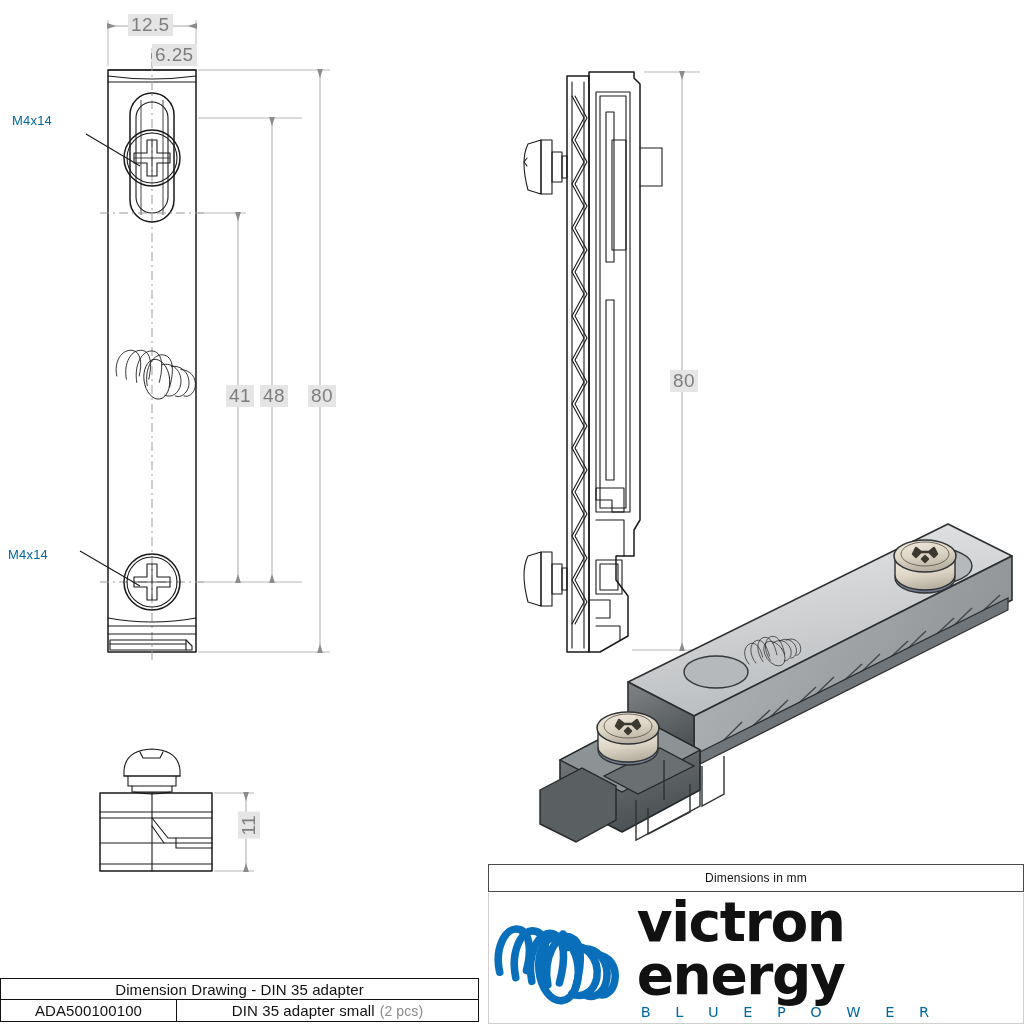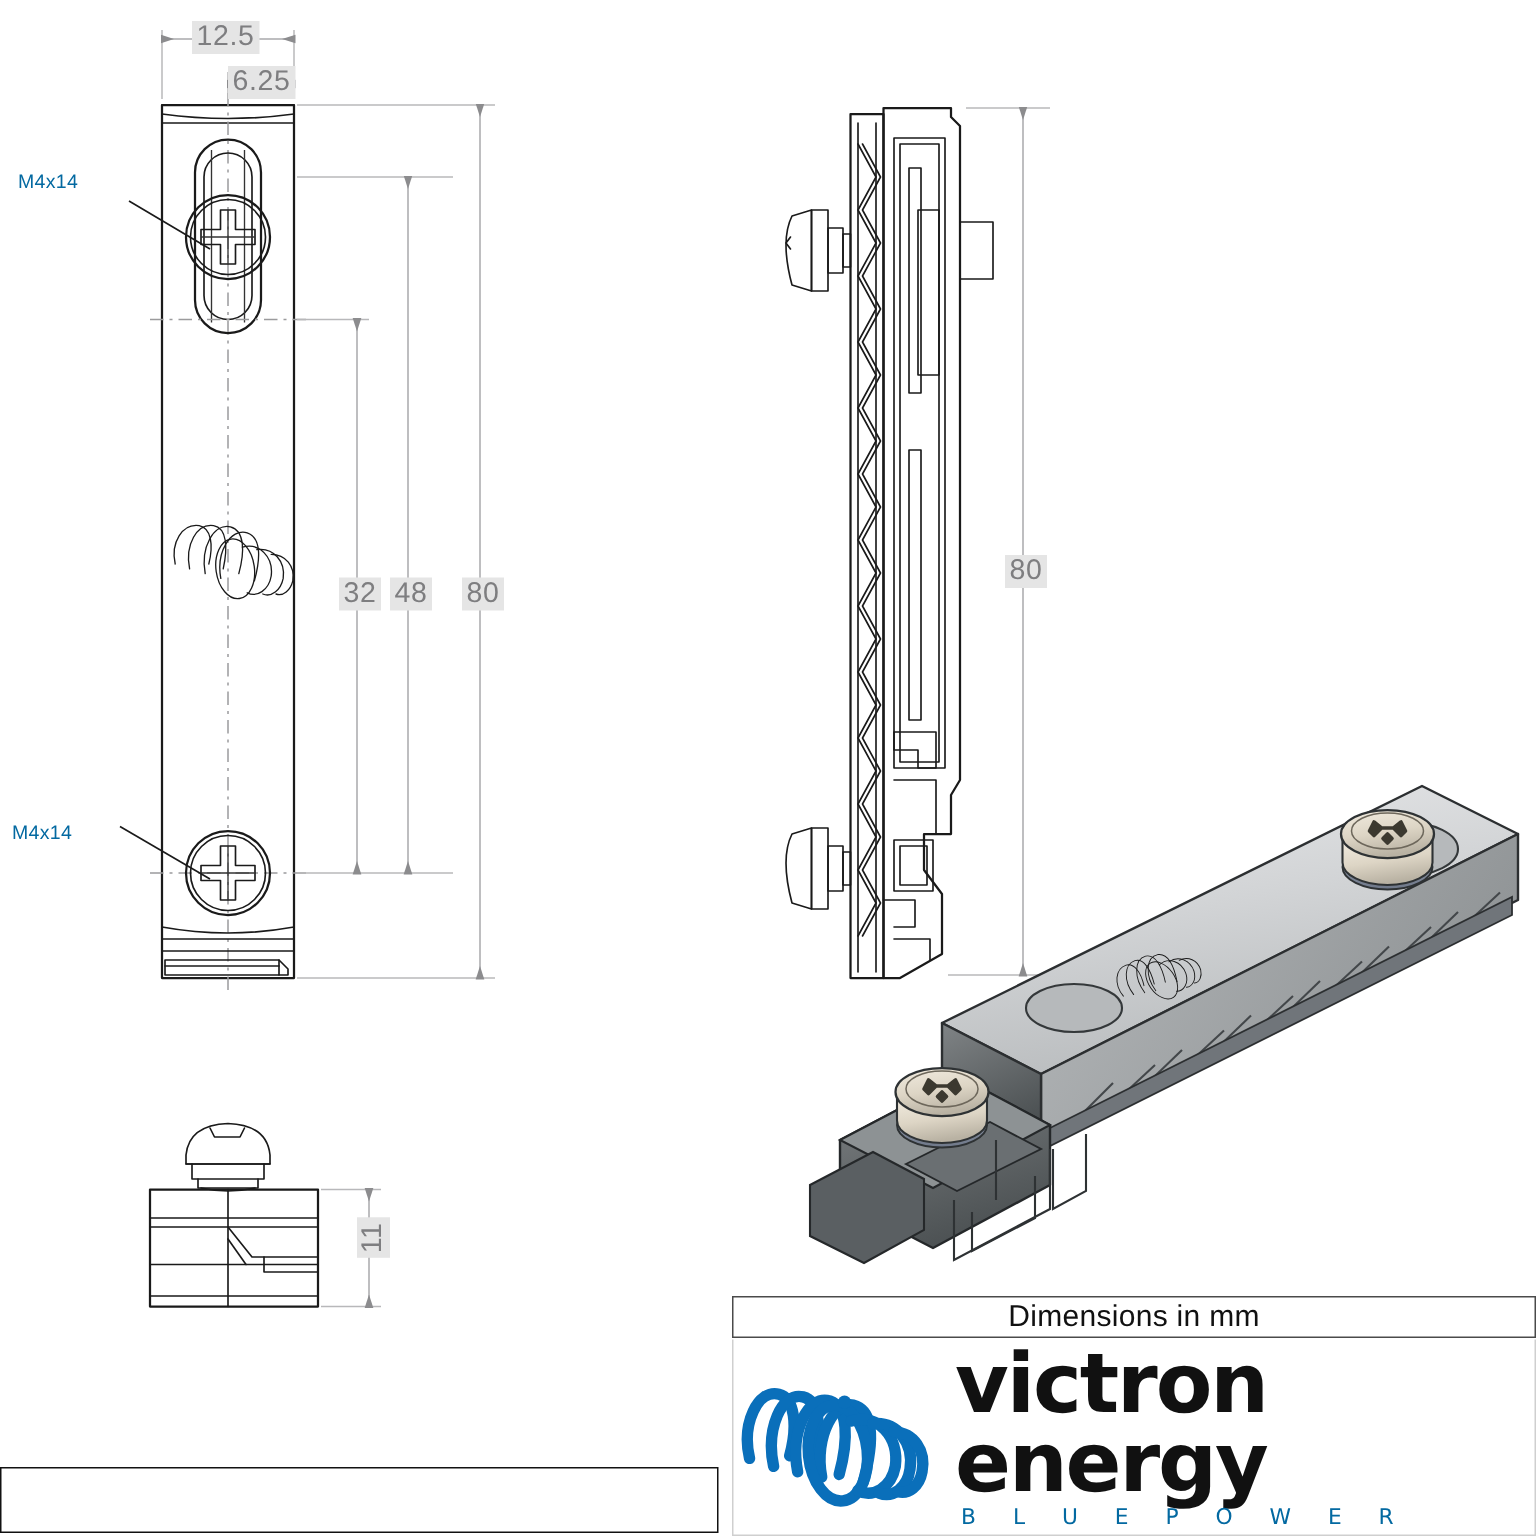--- a/index.html
+++ b/index.html
@@ -34,21 +34,21 @@
               display:flex;align-items:center;justify-content:center;box-sizing:border-box;}
   .tb-cell-desc{flex:1;height:100%;display:flex;align-items:center;
                 justify-content:center;gap:5px;box-sizing:border-box;}
   .tb-txt{font-size:15px;color:#111;letter-spacing:.1px;line-height:1;}
   .tb-qty{font-size:14px;color:#8a8a8c;letter-spacing:.1px;line-height:1;}
 
   
   .mmbox{position:absolute;left:488px;top:864px;width:536px;height:28px;
          border:1.6px solid #4a4a4a;box-sizing:border-box;background:#fff;
          display:flex;align-items:center;justify-content:center;}
-  .mmtxt{font-size:20px;color:#111;letter-spacing:.2px;}
+  .mmtxt{font-size:12px;color:#111;letter-spacing:.2px;}
   .logopanel{position:absolute;left:488px;top:893px;width:536px;height:131px;
              border:1px solid #cfcfcf;border-top:none;box-sizing:border-box;background:#fff;
              display:flex;align-items:center;justify-content:center;gap:14px;}
   .wordmark{display:flex;flex-direction:column;align-items:flex-start;}
   .wm-main{font-size:55px;font-weight:bold;color:#111;line-height:.96;
            letter-spacing:-1.4px;font-family:"DejaVu Sans",sans-serif;}
   .wm-sub{font-size:14.5px;color:#0369a1;letter-spacing:10px;
           margin-top:3px;margin-left:4px;font-family:"DejaVu Sans",sans-serif;}
 </style>
 </head>
@@ -322,30 +322,42 @@
       <ellipse cx="628" cy="728" rx="31" ry="16" fill="url(#gScrew)" stroke="#2e3234" stroke-width="1.5"></ellipse>
       <ellipse cx="628" cy="726" rx="24" ry="12" fill="none" stroke="#6d675b" stroke-width="1"></ellipse>
       <path d="M619,720 L624,724 L619,729 L616,726 Z M637,720 L632,724 L637,729 L640,726 Z
                M624,724 L632,724 M625,731 L628,728 L631,731 L628,734 Z" fill="#3c3930" stroke="#3c3930" stroke-width="2.4" stroke-linejoin="round"></path>
     </g>
   </g>
 </svg>
 
 <div class="dimtxt" style="left:128px;top:14px;">12.5</div>
 <div class="dimtxt" style="left:152px;top:44px;text-align:right;">6.25</div>
-<div class="dimtxt" style="left:226px;top:385px;">32</div>
+<div class="dimtxt" style="left:226px;top:385px;">41</div>
 <div class="dimtxt" style="left:260px;top:385px;">48</div>
 <div class="dimtxt" style="left:308px;top:385px;">80</div>
 <div class="dimtxt" style="left:670px;top:370px;">80</div>
 <div class="dimtxt vert" style="left:238px;top:812px;">11</div>
 
 <div class="calltxt" style="left:12px;top:113px;">M4x14</div>
 <div class="calltxt" style="left:8px;top:547px;">M4x14</div>
 
 <div class="tb">
+  <div class="tb-row1">
+    <span class="tb-txt">Dimension Drawing - DIN 35 adapter</span>
+  </div>
+  <div class="tb-row2">
+    <div class="tb-cell-pn">
+      <span class="tb-txt">ADA500100100</span>
+    </div>
+    <div class="tb-cell-desc">
+      <span class="tb-txt">DIN 35 adapter small</span>
+      <span class="tb-qty">(2 pcs)</span>
+    </div>
+  </div>
 </div>
 
 <div class="mmbox">
   <span class="mmtxt">Dimensions in mm</span>
 </div>
 
 <div class="logopanel">
   <svg width="150" height="96" viewBox="0 0 150 96">
     <g fill="none" stroke="#0A6FBA" stroke-width="8.5" stroke-linecap="round">
       <path d="M12,64 C6,38 18,12 34,16 C46,19 48,40 42,62"></path>

